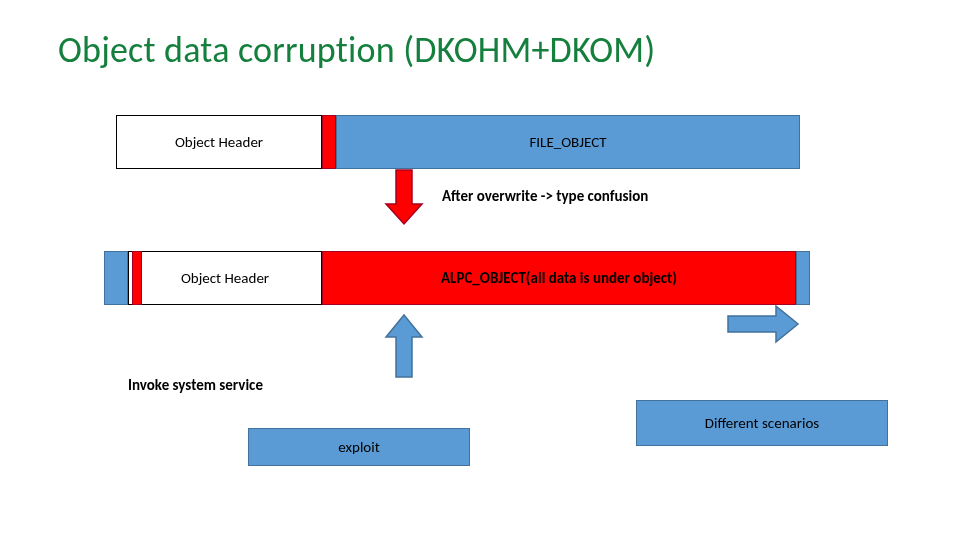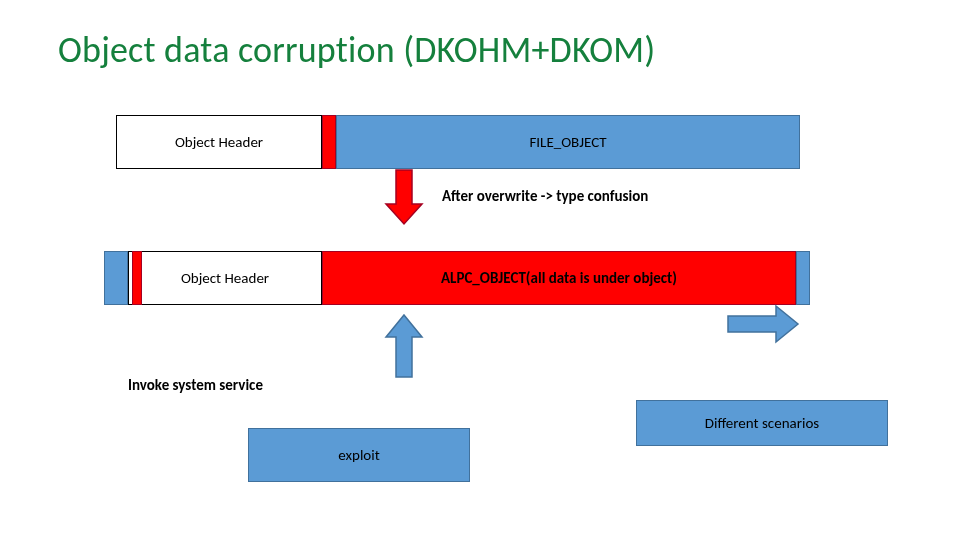--- a/index.html
+++ b/index.html
@@ -85,19 +85,19 @@
 </div>
 
 <svg class="arrow" style="left:386px; top:315px;" width="36" height="62">
   <path d="M18 0 L36 22 H26 V62 H10 V22 H0 Z" fill="#5b9bd5" stroke="#41719c" stroke-width="1.5"></path>
 </svg>
 
 <svg class="arrow" style="left:728px; top:306px;" width="70" height="36">
   <path d="M0 10 H48 V0 L70 18 L48 36 V26 H0 Z" fill="#5b9bd5" stroke="#41719c" stroke-width="1.5"></path>
 </svg>
 
-<div class="box blue-box" style="left:248px; top:428px; width:222px; height:54px;">
+<div class="box blue-box" style="left:248px; top:428px; width:222px; height:38px;">
   <span>exploit</span>
 </div>
 
 <div class="box blue-box" style="left:636px; top:400px; width:252px; height:46px;">
   <span>Different scenarios</span>
 </div>
 
 </body></html>

